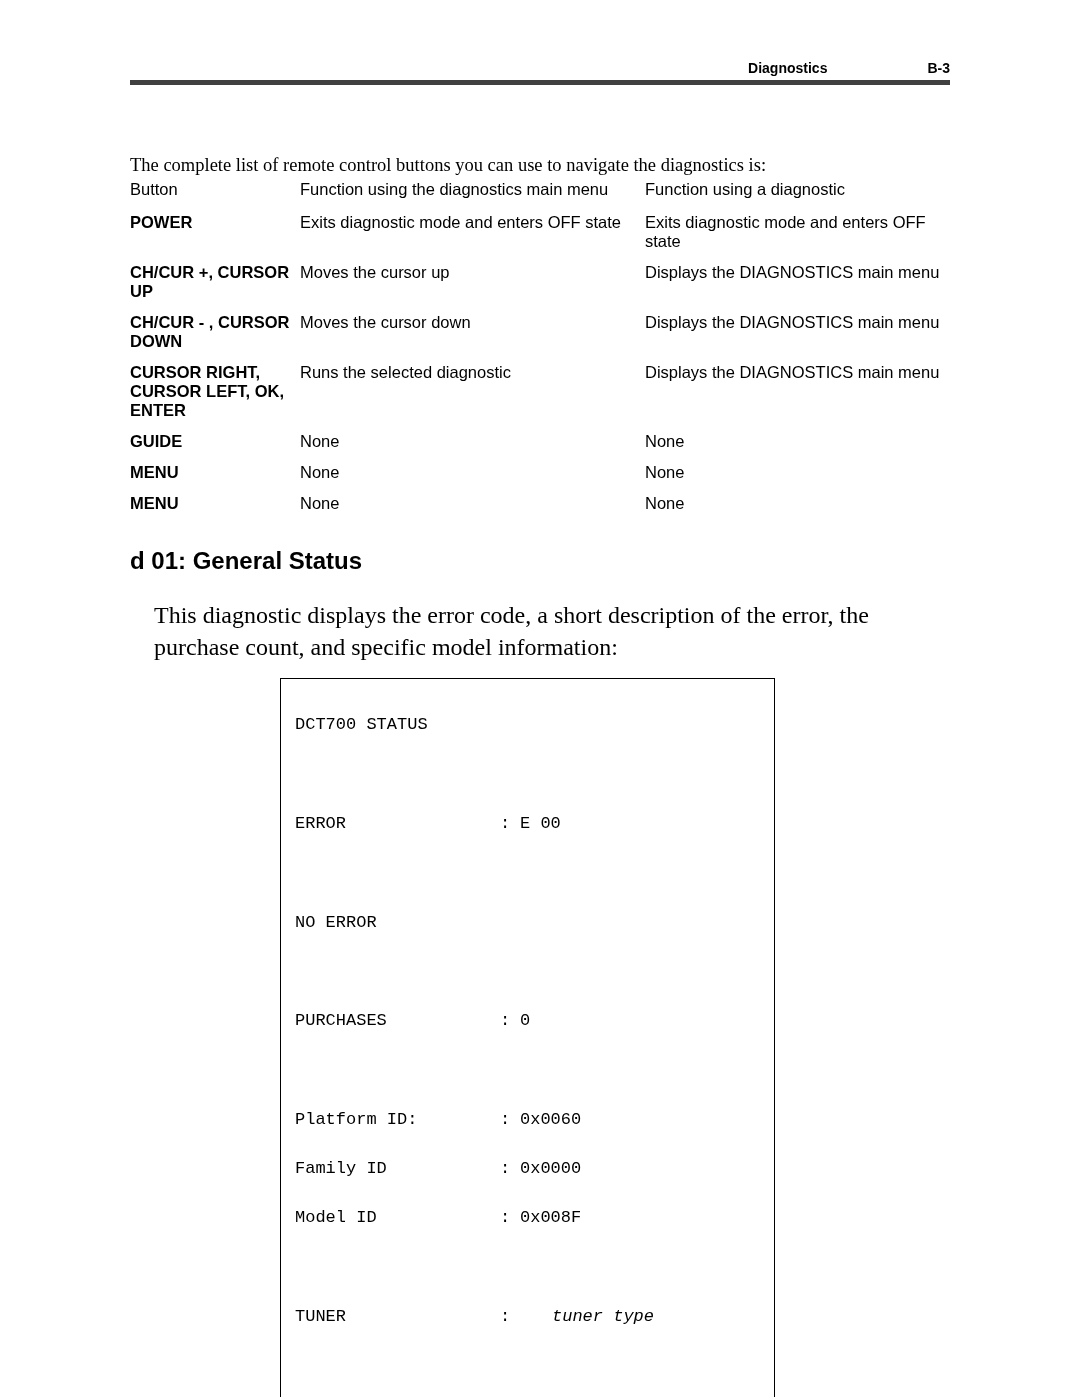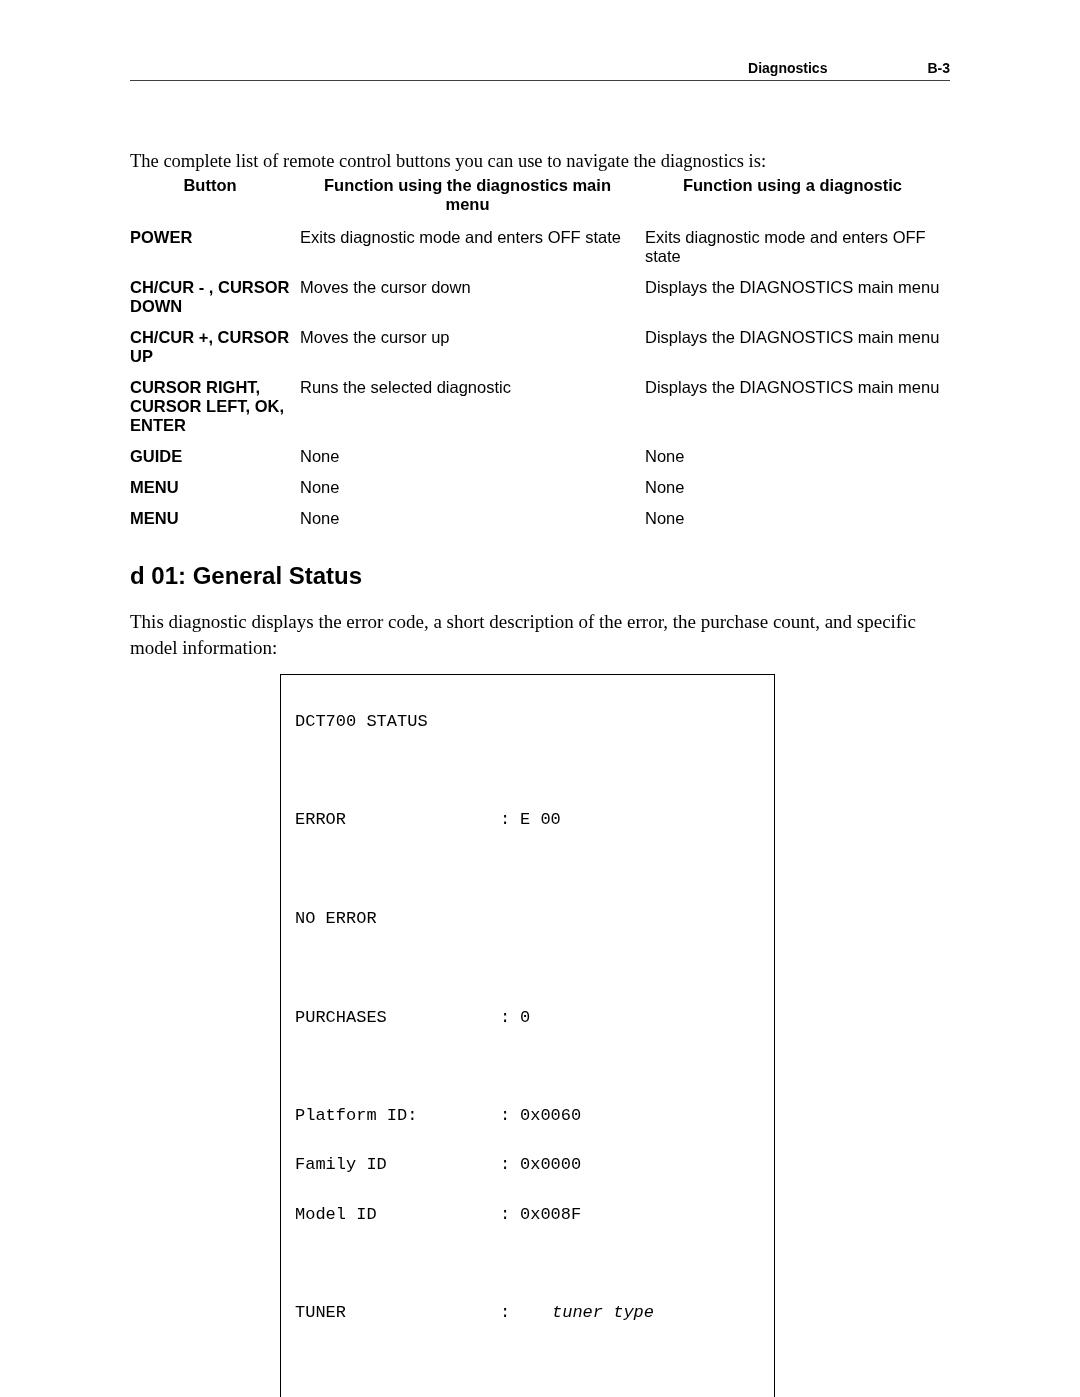--- a/index.html
+++ b/index.html
@@ -7,21 +7,21 @@
     padding: 0;
     background: #fff;
     font-family: Arial, Helvetica, sans-serif;
     color: #000;
     width: 1080px;
   }
   .page {
     padding: 60px 130px 60px 130px;
   }
   .header-rule {
-    border-bottom: 1px solid #404040;
+    border-bottom: 5px solid #404040;
     margin-bottom: 6px;
   }
   .header-line {
     display: flex;
     justify-content: flex-end;
     align-items: baseline;
     font-size: 14px;
     font-weight: bold;
     padding-bottom: 4px;
     gap: 100px;
@@ -31,22 +31,22 @@
     font-size: 18.5px;
     margin-top: 70px;
     margin-bottom: 0;
   }
   table.buttons {
     border-collapse: collapse;
     width: 100%;
     font-size: 16.5px;
   }
   table.buttons th {
-    text-align: center;
-    font-weight: bold;
+    text-align: left;
+    font-weight: normal;
     padding: 4px 10px 8px 0;
     vertical-align: top;
   }
   table.buttons td {
     text-align: left;
     padding: 6px 10px 6px 0;
     vertical-align: top;
   }
   table.buttons td.btn {
     font-weight: bold;
@@ -55,23 +55,24 @@
   }
   table.buttons td.fn1 { width: 335px; }
   h2.section {
     font-size: 24px;
     font-weight: bold;
     margin-top: 28px;
     margin-bottom: 8px;
   }
   .section-desc {
     font-family: Georgia, 'Times New Roman', serif;
-    font-size: 19px;
+    font-size: 24px;
     line-height: 1.35;
     margin-bottom: 14px;
+    margin-left: 24px;
   }
   .status-box {
     border: 1px solid #000;
     width: 465px;
     margin-left: 150px;
     padding: 10px 14px 14px 14px;
     font-family: "Courier New", monospace;
     font-size: 17px;
     line-height: 1.45;
     white-space: pre;
@@ -104,27 +105,27 @@
         <th>Function using a diagnostic</th>
       </tr>
     </thead>
     <tbody>
       <tr>
         <td class="btn">POWER</td>
         <td class="fn1">Exits diagnostic mode and enters OFF state</td>
         <td>Exits diagnostic mode and enters OFF state</td>
       </tr>
       <tr>
-        <td class="btn">CH/CUR - , CURSOR DOWN</td>
-        <td class="fn1">Moves the cursor down</td>
+        <td class="btn">CH/CUR +, CURSOR UP</td>
+        <td class="fn1">Moves the cursor up</td>
         <td>Displays the DIAGNOSTICS main menu</td>
       </tr>
       <tr>
-        <td class="btn">CH/CUR +, CURSOR UP</td>
-        <td class="fn1">Moves the cursor up</td>
+        <td class="btn">CH/CUR - , CURSOR DOWN</td>
+        <td class="fn1">Moves the cursor down</td>
         <td>Displays the DIAGNOSTICS main menu</td>
       </tr>
       <tr>
         <td class="btn">CURSOR RIGHT, CURSOR LEFT, OK, ENTER</td>
         <td class="fn1">Runs the selected diagnostic</td>
         <td>Displays the DIAGNOSTICS main menu</td>
       </tr>
       <tr>
         <td class="btn">GUIDE</td>
         <td class="fn1">None</td>

